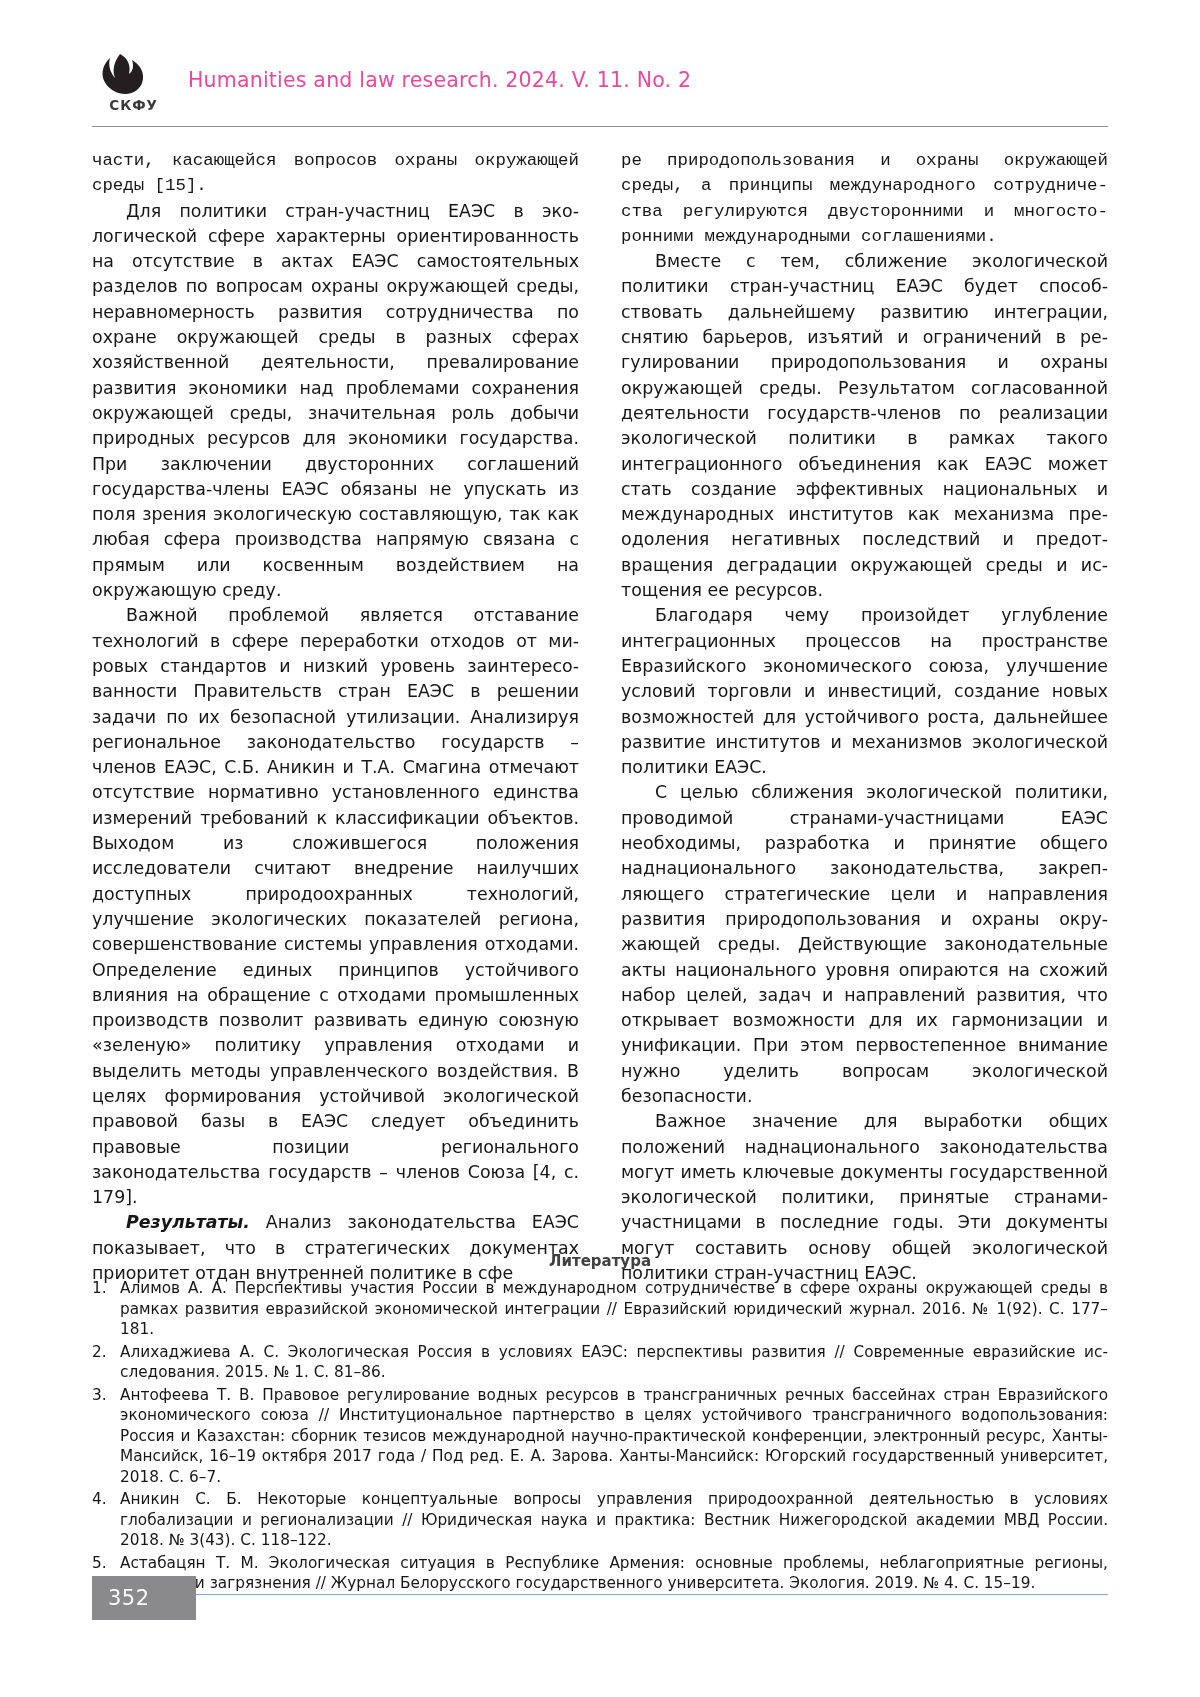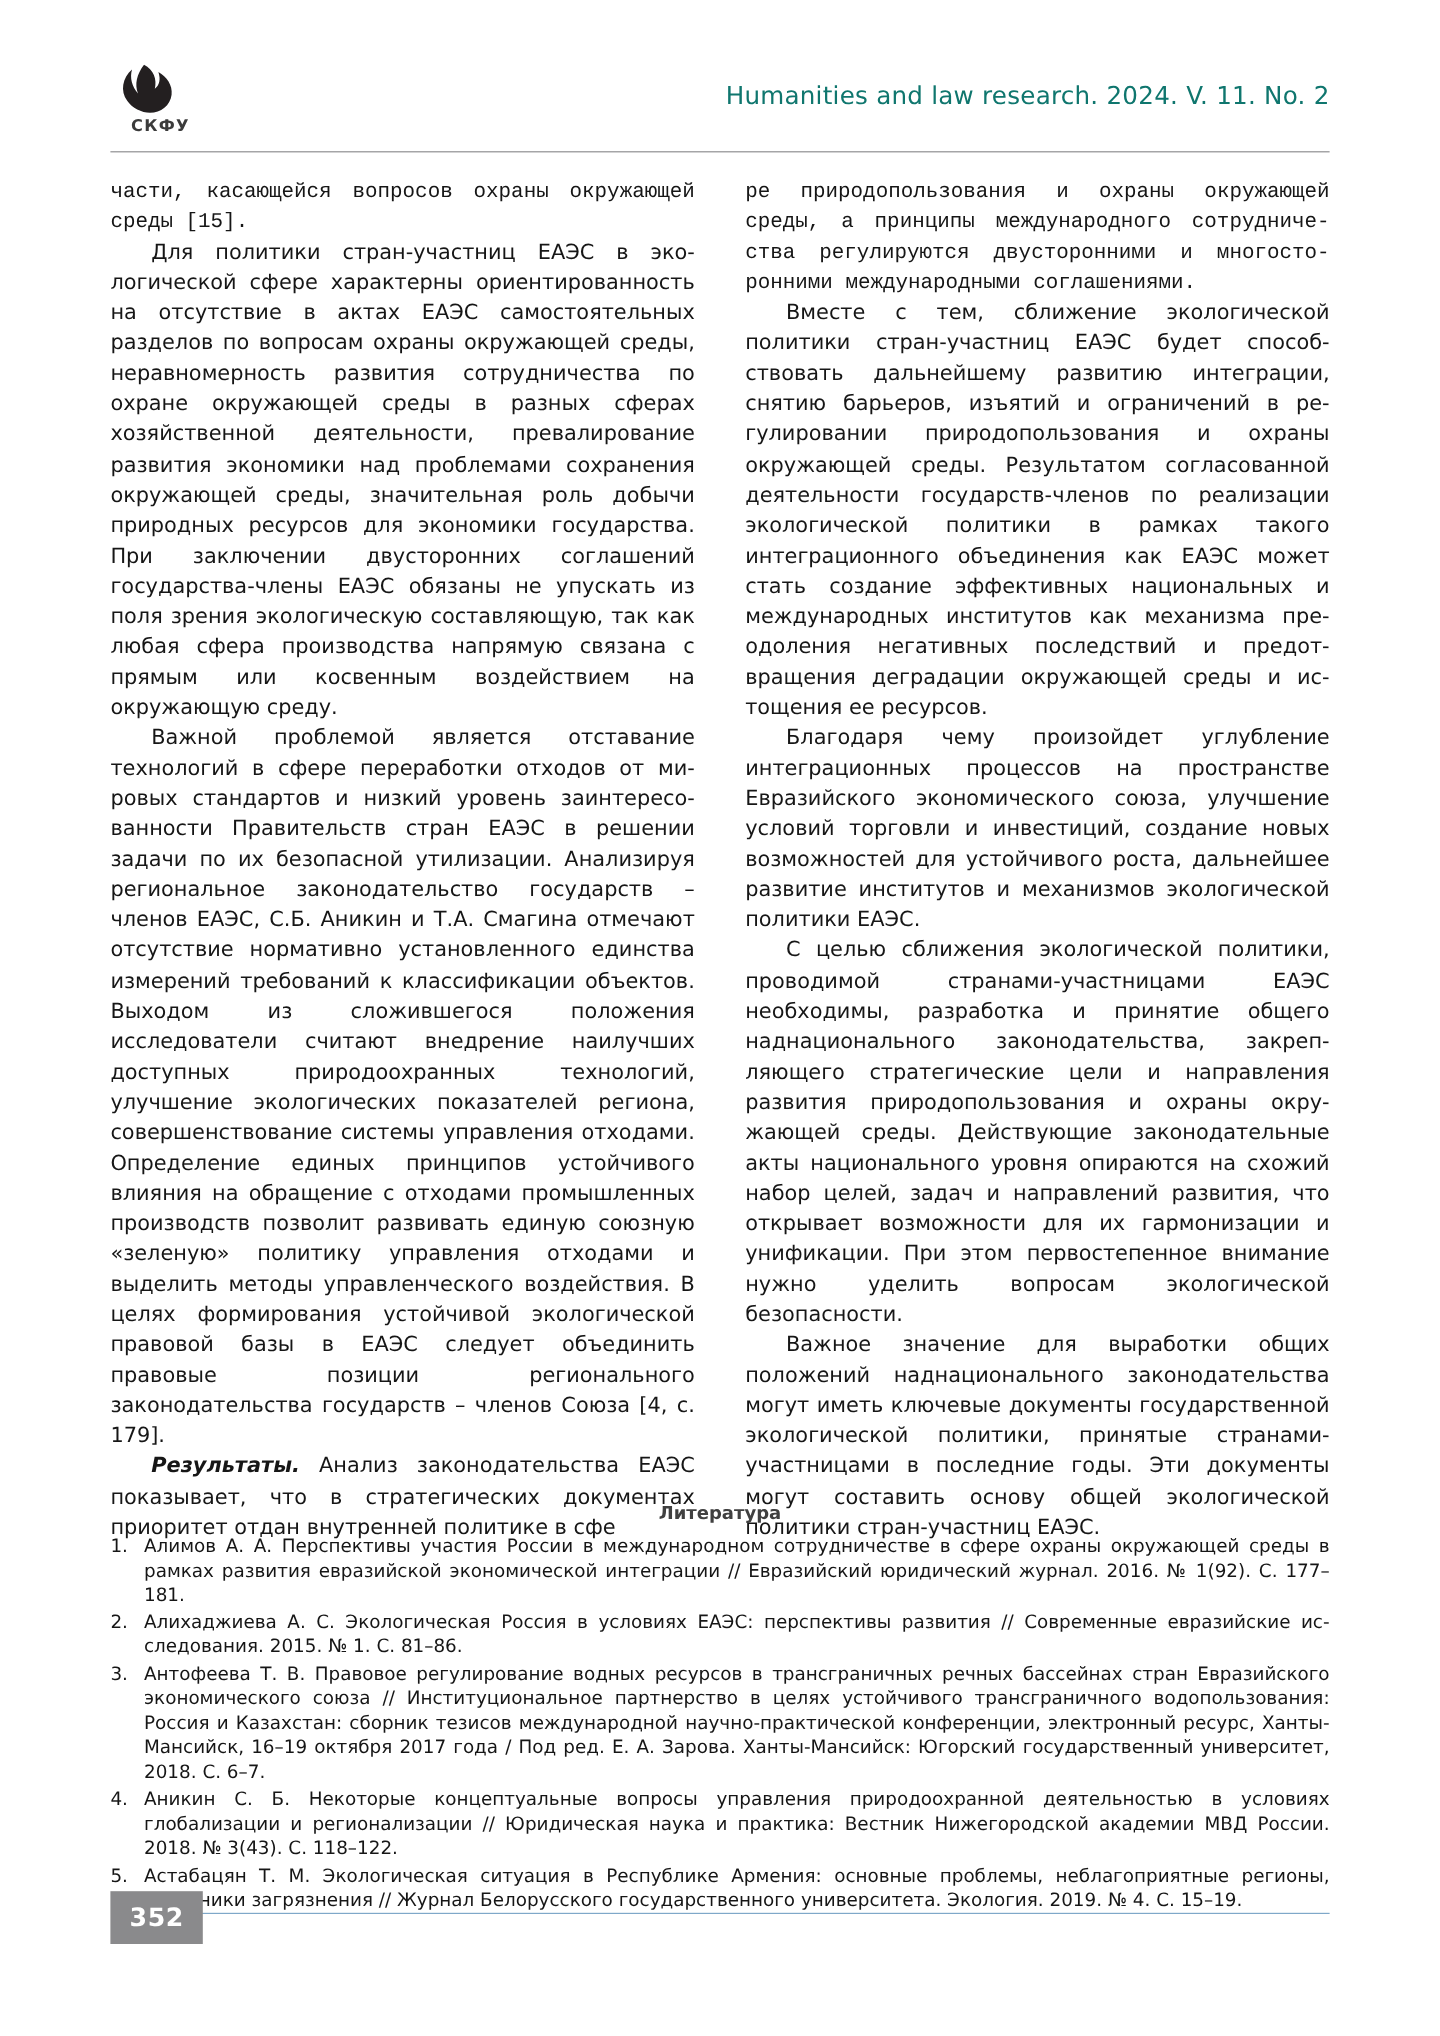--- a/index.html
+++ b/index.html
@@ -54,23 +54,23 @@
     text-align: right;
     width: 66px;
     margin-top: 1px;
     font-weight: 700;
   }
   .journal-line {
     position: absolute;
     left: 96px;
     top: 16px;
     width: 920px;
-    text-align: right;
+    text-align: left;
     font-size: 20.5px;
-    color: #0f766e;
+    color: #ec4899;
     letter-spacing: 0.2px;
     font-family: "DejaVu Sans", sans-serif;
   }
   .header-rule {
     position: absolute;
     left: 92px;
     top: 126px;
     width: 1016px;
     height: 1px;
     background: #8f8f92;
@@ -143,26 +143,26 @@
     left: 150px;
     top: 1594px;
     width: 958px;
     height: 1px;
     background: #7fa8c9;
   }
   .page-number-box {
     position: absolute;
     left: 92px;
     top: 1576px;
-    width: 77px;
+    width: 104px;
     height: 44px;
     background: #8a8a8c;
     color: #ffffff;
     font-size: 21px;
-    font-weight: 700;
+    font-weight: 400;
     display: flex;
     align-items: center;
     padding-left: 16px;
     box-sizing: border-box;
     letter-spacing: 0.5px;
     text-align: center;
   }
 </style>
 </head>
 <body>

